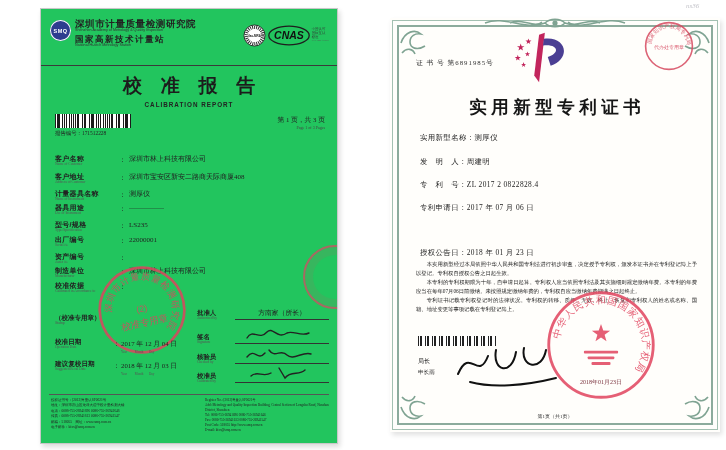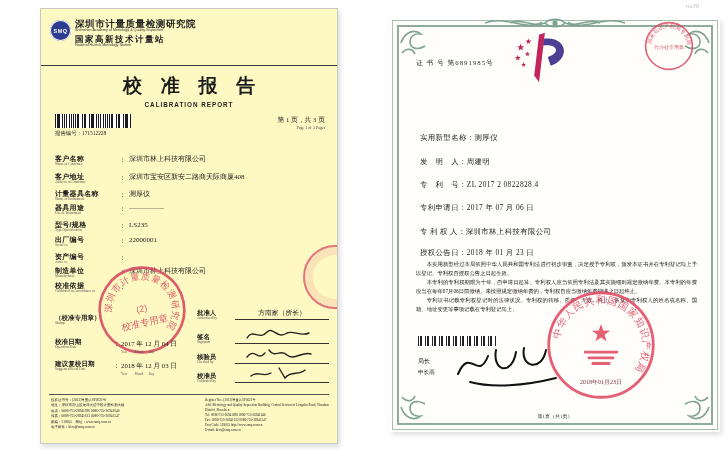--- a/index.html
+++ b/index.html
@@ -1,20 +1,20 @@
 <!DOCTYPE html>
 <html><head>
 <meta charset="utf-8">
 <style>
   html,body{margin:0;padding:0;}
   body{width:726px;height:450px;position:relative;background:#ffffff;overflow:hidden;
        font-family:"Liberation Serif",serif;color:#222;}
 
   
-  .doc-left{position:absolute;left:40px;top:8px;width:296px;height:434px;background:#fef9c3;
+  .doc-left{position:absolute;left:40px;top:8px;width:296px;height:434px;background:#22c55e;
             border:1px solid #c8c8c8;box-shadow:2px 3px 5px rgba(0,0,0,.14);overflow:hidden;}
   .smq-logo{position:absolute;left:9px;top:11px;width:21px;height:21px;border-radius:50%;
             background:#2e3d8f;display:flex;align-items:center;justify-content:center;
             box-shadow:0 0 0 1px #fff inset;}
   .smq-logo span{color:#fff;font-size:5.5px;font-weight:bold;font-family:"Liberation Sans",sans-serif;letter-spacing:.5px;}
   .org-block{position:absolute;left:34px;top:10px;line-height:1.05;font-family:"Liberation Sans",sans-serif;}
   .org-cn{font-size:9.5px;font-weight:bold;letter-spacing:.6px;}
   .org-en{font-size:3.7px;color:#333;margin-top:.5px;}
   .station-cn{font-size:8.5px;font-weight:bold;letter-spacing:1.5px;margin-top:1.5px;}
   .station-en{font-size:3.7px;color:#333;margin-top:.5px;}
@@ -103,20 +103,37 @@
     <span>SMQ</span>
   </div>
 
   <div class="org-block">
     <div class="org-cn">深圳市计量质量检测研究院</div>
     <div class="org-en">Shenzhen Academy of Metrology &amp; Quality Inspection</div>
     <div class="station-cn">国家高新技术计量站</div>
     <div class="station-en">National Hi-tech Metrology Station</div>
   </div>
 
+  <div class="logos-right">
+    <svg width="23" height="23" viewBox="0 0 24 24">
+      <circle cx="12" cy="12" r="11" fill="#fff" stroke="#2a2a2a" stroke-width="1"></circle>
+      <circle cx="12" cy="12" r="8.6" fill="none" stroke="#2a2a2a" stroke-width="3.4" stroke-dasharray="1 1.1"></circle>
+      <text x="12" y="13.6" text-anchor="middle" font-size="3.1" font-weight="bold" fill="#111">ilac-MRA</text>
+    </svg>
+    <svg width="42" height="21" viewBox="0 0 52 26">
+      <ellipse cx="26" cy="13" rx="25" ry="11.5" fill="none" stroke="#1e1e1e" stroke-width="1.6"></ellipse>
+      <text x="26" y="17.5" text-anchor="middle" font-size="13" font-weight="bold" font-style="italic" fill="#111">CNAS</text>
+    </svg>
+    <div class="cnas-side">
+      <span class="cn">中国认可</span>
+      <span class="cn">国际互认</span>
+      <span class="cn">校准</span>
+      <span class="en">CALIBRATION</span>
+    </div>
+  </div>
 
   <div class="l-divider"></div>
 
   <div class="l-title">校 准 报 告</div>
   <div class="l-subtitle">CALIBRATION REPORT</div>
 
   <div class="l-barcode"></div>
   <div class="l-reportno">报告编号：171512228</div>
   <div class="l-pageinfo">
     <div class="l-page-cn">第 1 页，共 3 页</div>
@@ -333,35 +350,33 @@
     <defs>
         <path id="cring" d="M30,30 m-20,0 a20,20 0 1,1 40,0 a20,20 0 1,1 -40,0"></path>
       </defs>
     <circle cx="30" cy="30" r="26" fill="none" stroke="#d6495f" stroke-width="1.8"></circle>
     <text fill="#d6495f" font-size="6">
       <textPath href="#cring" startOffset="2">国家知识产权局专利局</textPath>
     </text>
     <text x="30" y="33" text-anchor="middle" font-size="5.6" fill="#d6495f">代办处专用章</text>
   </svg>
 
+  <div class="r-title">实用新型专利证书</div>
 
   <div class="rfield" style="top:115px">
     <span>实用新型名称：</span><span>测厚仪</span>
   </div>
   <div class="rfield" style="top:139px">
     <span>发　明　人：</span><span>周建明</span>
   </div>
   <div class="rfield" style="top:162px">
     <span>专　利　号：</span><span>ZL 2017 2 0822828.4</span>
   </div>
   <div class="rfield" style="top:185px">
     <span>专利申请日：</span><span>2017 年 07 月 06 日</span>
-  </div>
-  <div class="rfield" style="top:209px">
-    <span>专 利 权 人：</span><span>深圳市林上科技有限公司</span>
   </div>
   <div class="rfield" style="top:230px">
     <span>授权公告日：</span><span>2018 年 01 月 23 日</span>
   </div>
 
   <div class="r-paras">
     <p>本实用新型经过本局依照中华人民共和国专利法进行初步审查，决定授予专利权，颁发本证书并在专利登记簿上予以登记。专利权自授权公告之日起生效。</p>
     <p>本专利的专利权期限为十年，自申请日起算。专利权人应当依照专利法及其实施细则规定缴纳年费。本专利的年费应当在每年07月06日前缴纳。未按照规定缴纳年费的，专利权自应当缴纳年费期满之日起终止。</p>
     <p>专利证书记载专利权登记时的法律状况。专利权的转移、质押、无效、终止、恢复和专利权人的姓名或名称、国籍、地址变更等事项记载在专利登记簿上。</p>
   </div>

